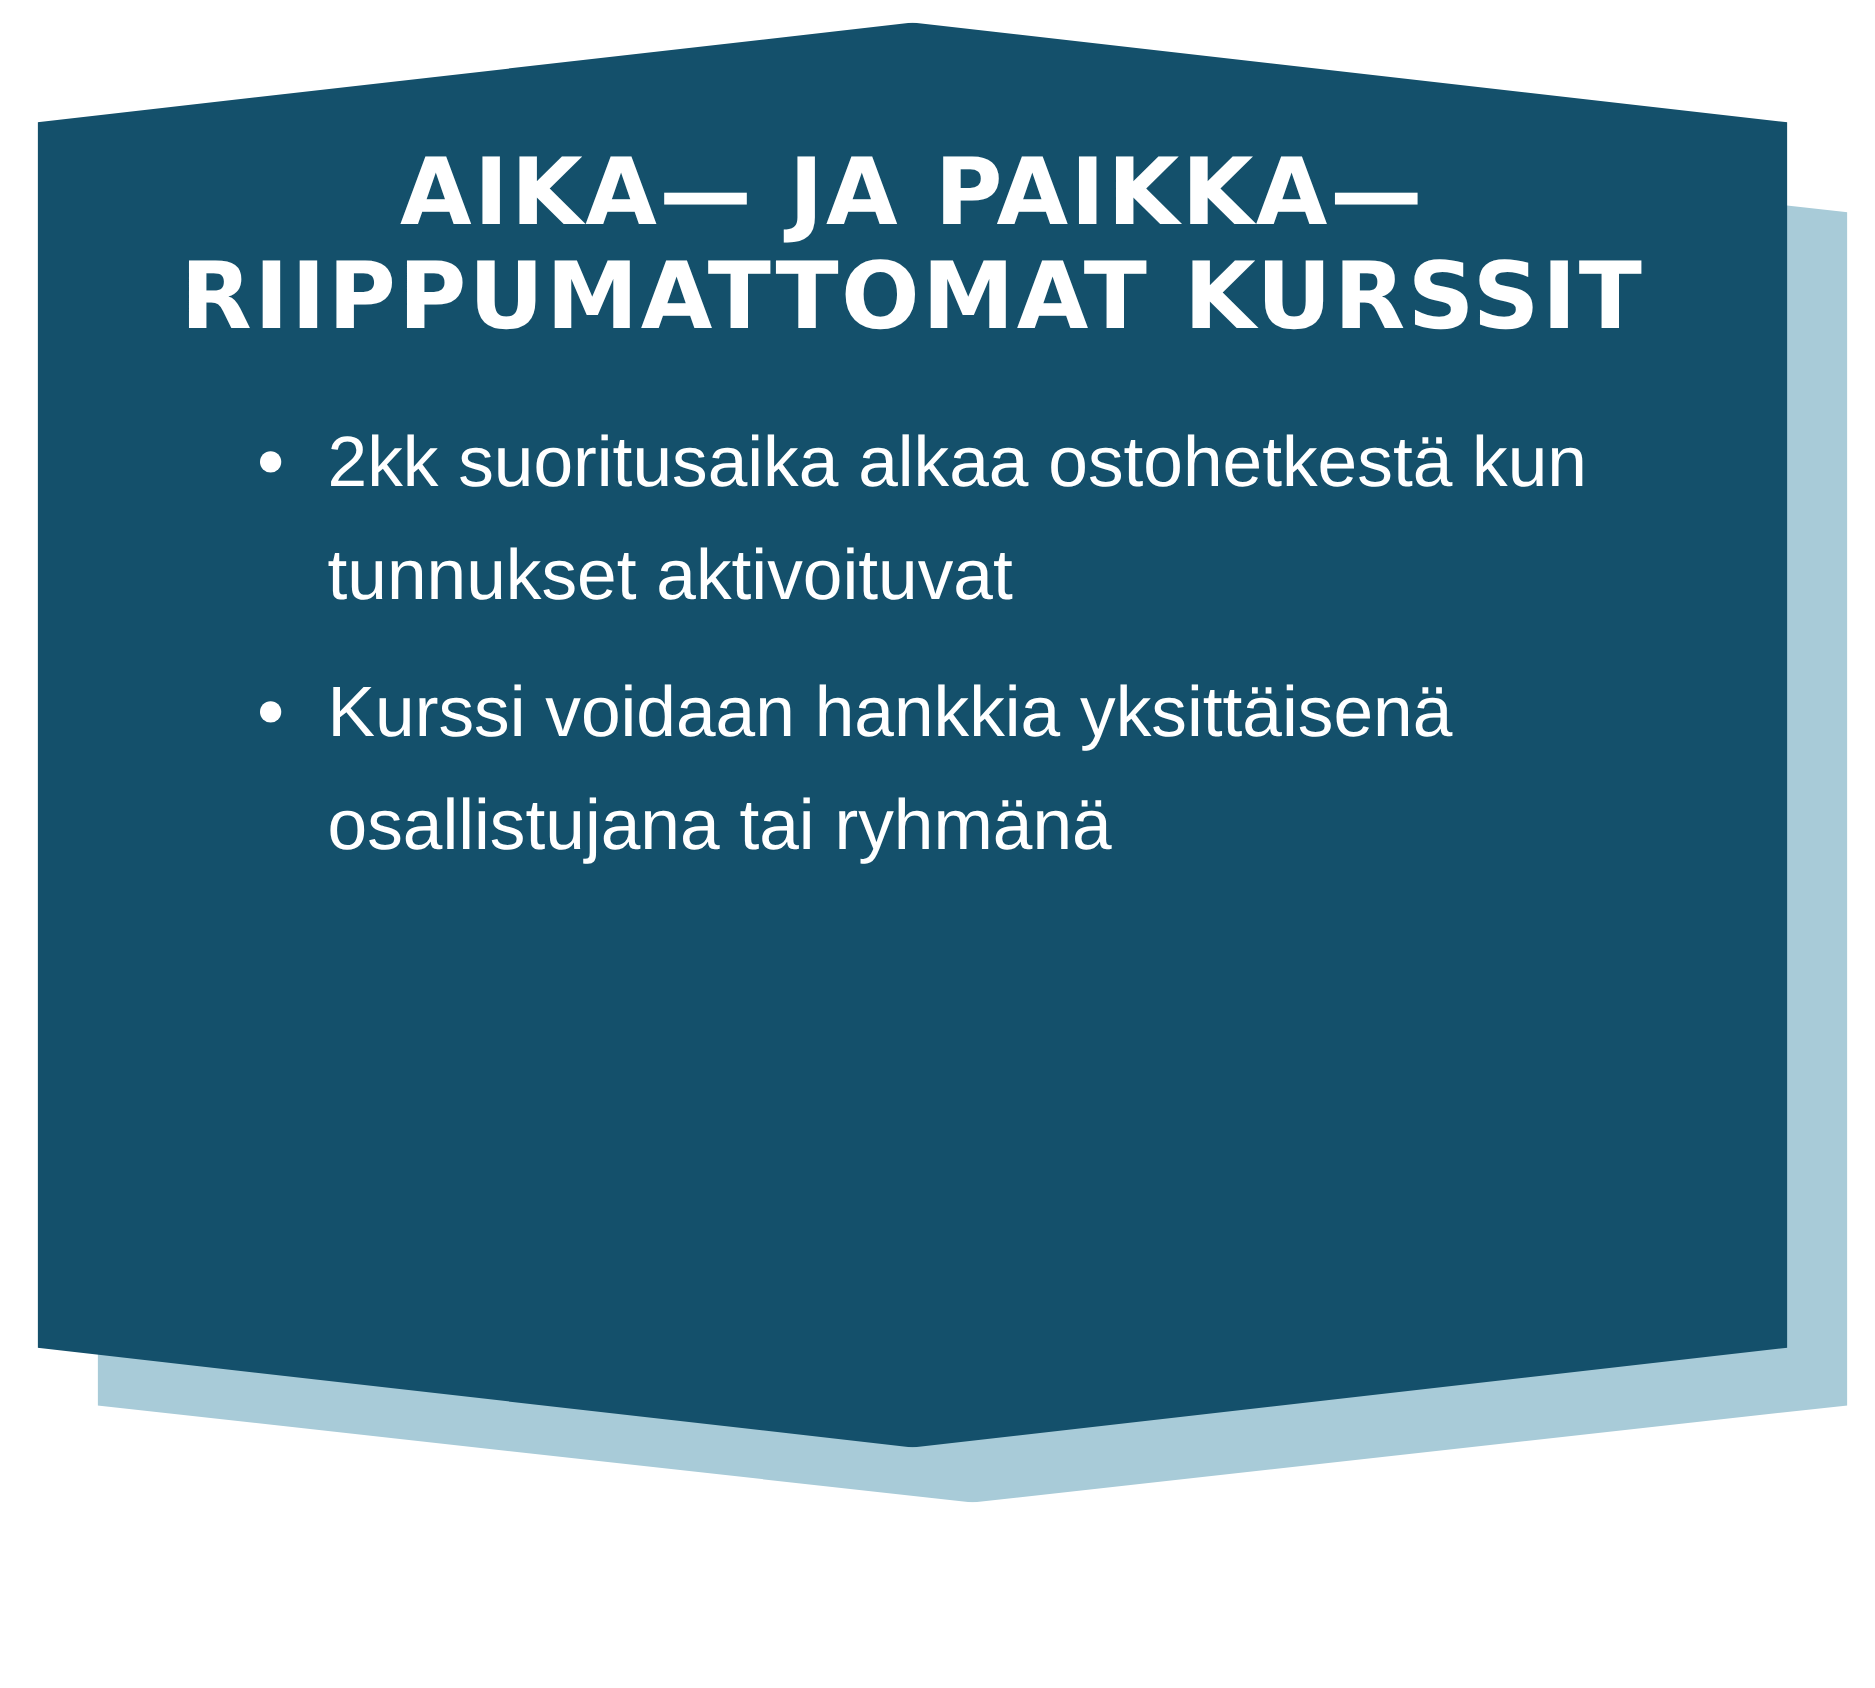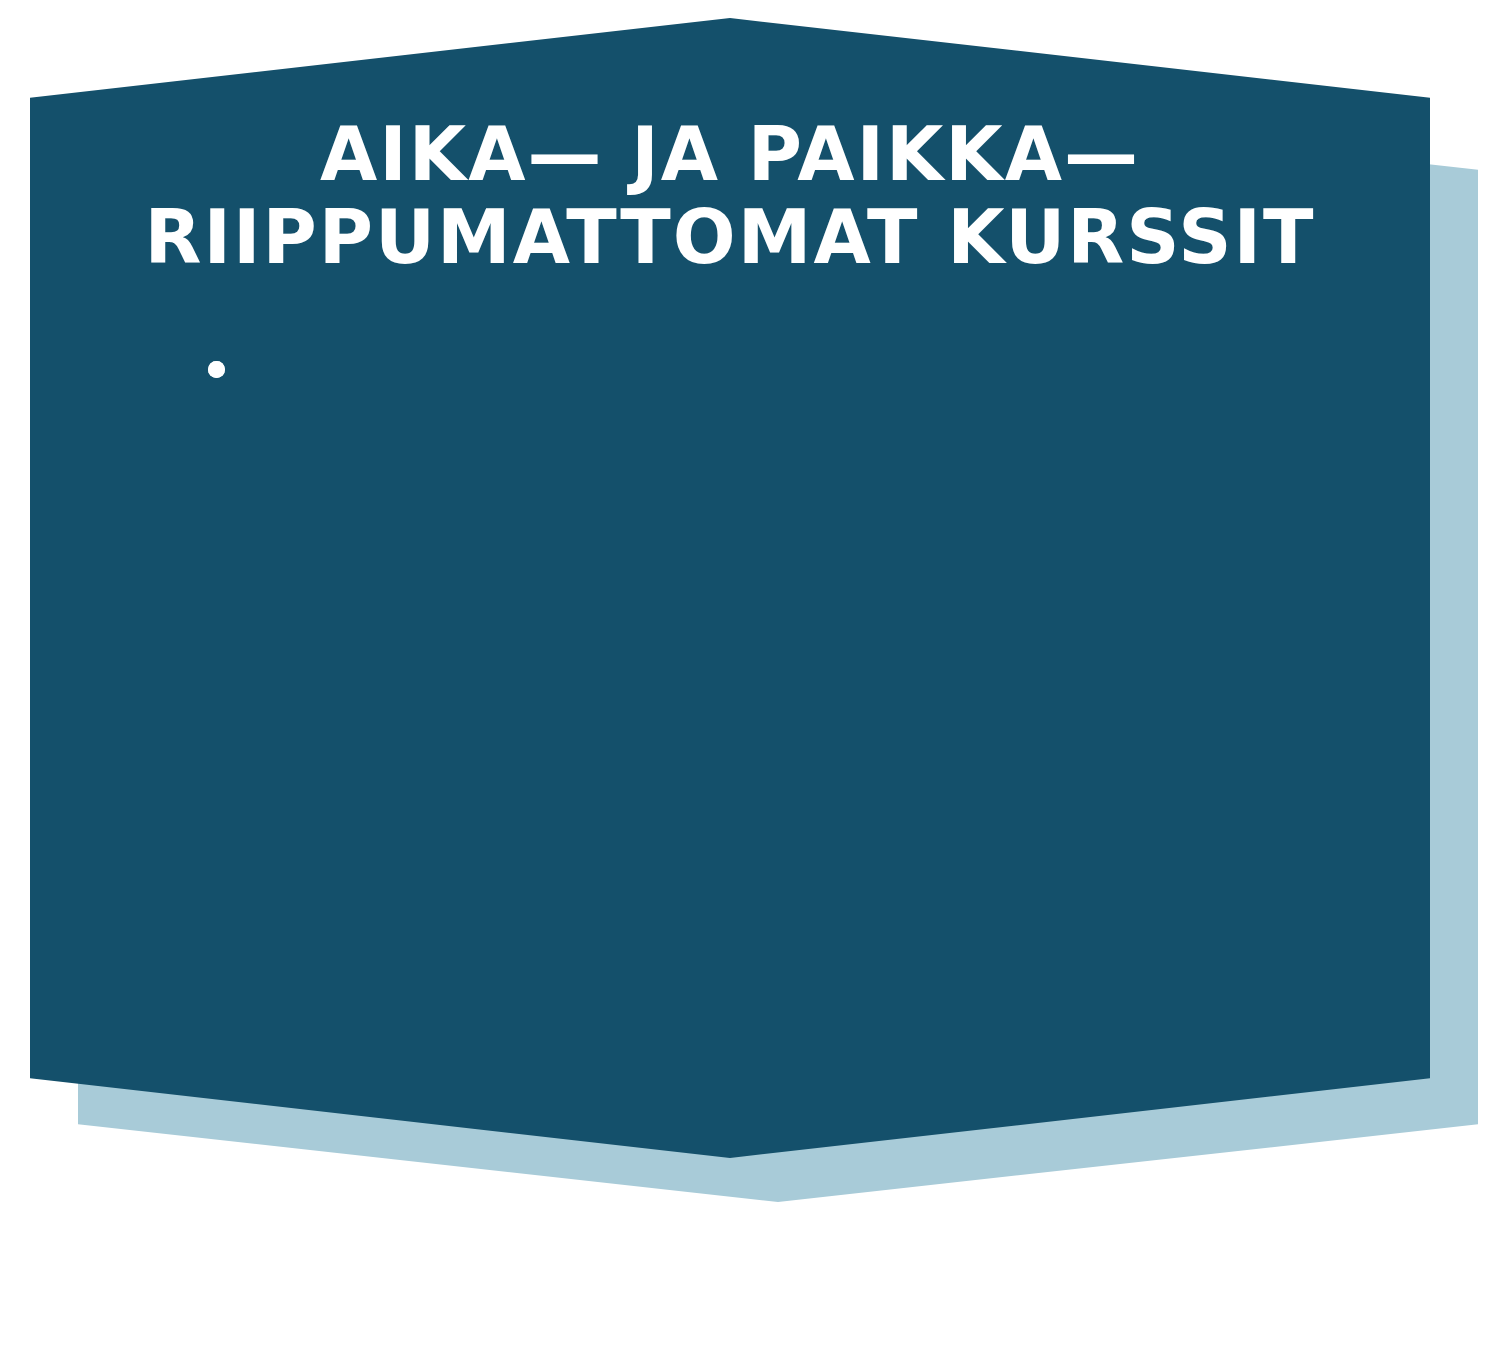--- a/index.html
+++ b/index.html
@@ -97,21 +97,23 @@
 
   <div class="card">
 
     <h1 class="card-title">AIKA— JA PAIKKA—RIIPPUMATTOMAT KURSSIT</h1>
 
     <ul class="bullet-list">
 
 
       <li class="bullet-item">
         <span class="bullet-dot"></span>
+        <span>2kk suoritusaika alkaa ostohetkestä kun tunnukset aktivoituvat</span>
       </li>
 
       <li class="bullet-item">
         <span class="bullet-dot"></span>
+        <span>Kurssi voidaan hankkia yksittäisenä osallistujana tai ryhmänä</span>
       </li>
 
     </ul>
   </div>
 </div>
 
 </body></html>

